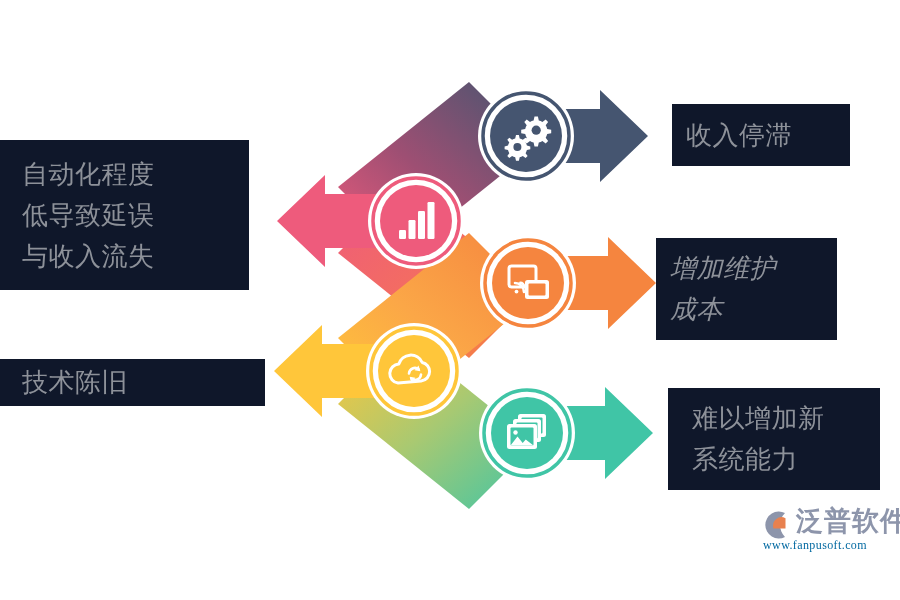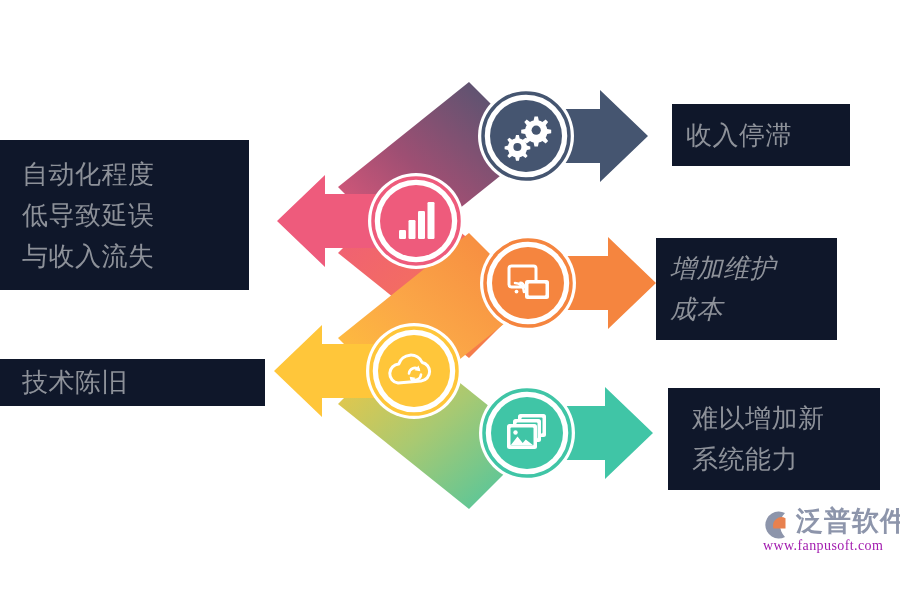--- a/index.html
+++ b/index.html
@@ -80,22 +80,22 @@
     line-height: 30px;
     color: #8d95ab;
     font-family: "Liberation Serif", "DejaVu Serif", serif;
     letter-spacing: 1px;
     font-weight: bold;
     white-space: nowrap;
   }
   #logo-url {
     position: absolute;
     left: 1px; top: 30px;
-    font-size: 14px;
-    color: #a21caf;
+    font-size: 12px;
+    color: #0369a1;
     font-family: "Liberation Serif", "DejaVu Serif", serif;
     letter-spacing: 0.4px;
     white-space: nowrap;
   }
 </style>
 </head>
 <body>
 
 <svg id="canvas" viewBox="0 0 900 600">
   <defs>

